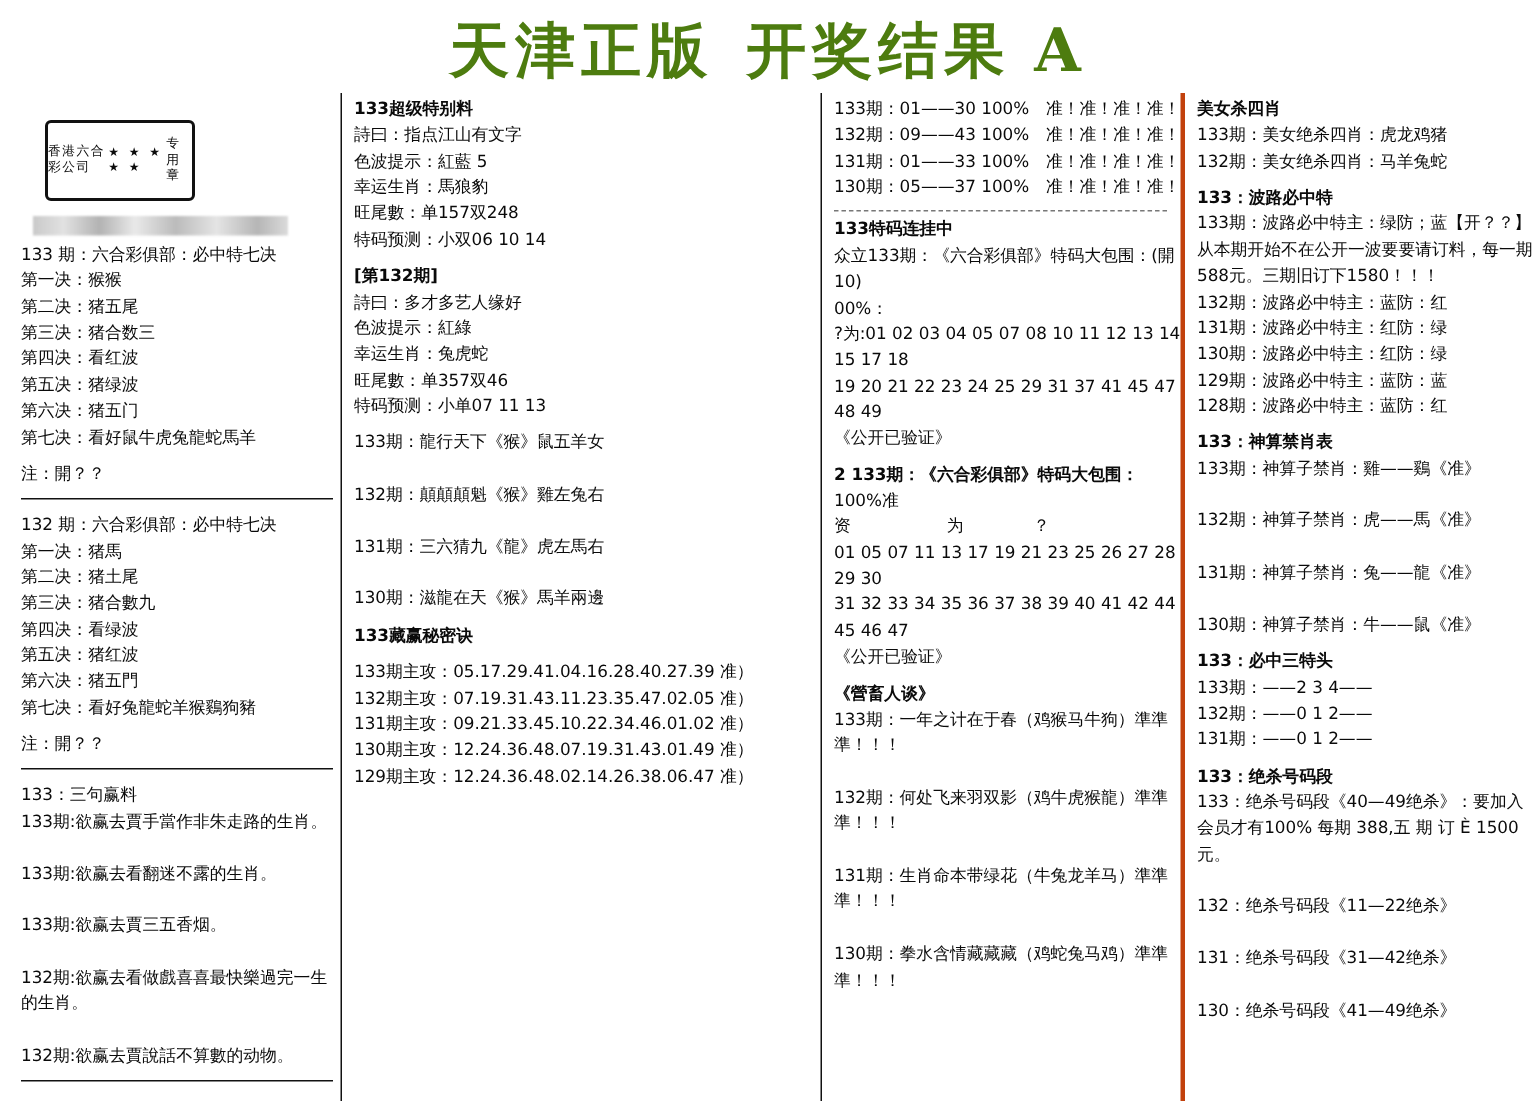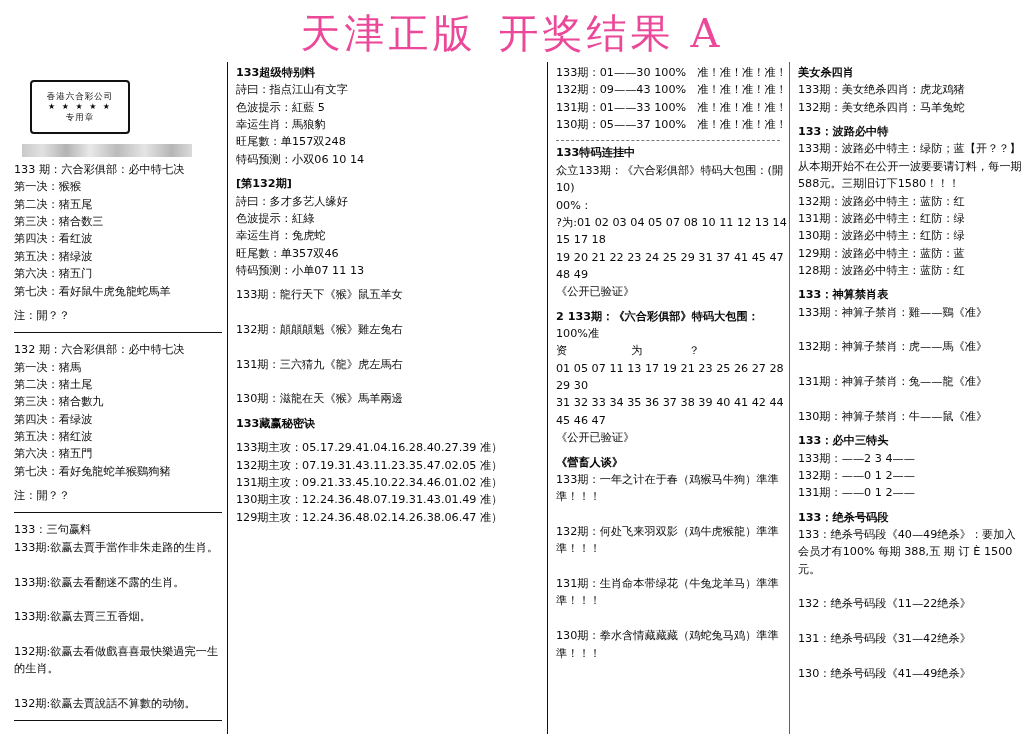--- a/index.html
+++ b/index.html
@@ -22,23 +22,23 @@
     height:62px;
     display:flex;
     align-items:center;
     justify-content:center;
     padding-top:4px;
     box-sizing:border-box;
   }
   .title{
     font-family:"DejaVu Serif","Liberation Serif",serif;
     font-size:40px;
-    font-weight:normal;
+    font-weight:bold;
     letter-spacing:4px;
-    color:#ec4899;
+    color:#4d7c0f;
     white-space:nowrap;
   }
   .title .gap{display:inline-block;width:22px;}
   .title .suffix{
     font-family:"DejaVu Serif","Liberation Serif",serif;
     font-size:40px;
     margin-left:16px;
   }
   
   .cols{
@@ -48,39 +48,39 @@
   }
   .col{
     box-sizing:border-box;
     padding:2px 0 0 8px;
     font-size:11.2px;
     line-height:1.55;
     overflow:hidden;
   }
   .col-1{width:228px;border-right:1px solid #111;padding-left:14px;}
   .col-2{width:320px;border-right:1px solid #111;}
-  .col-3{width:242px;border-right:1px solid #c2410c;}
+  .col-3{width:242px;border-right:3px solid #c2410c;}
   .col-4{width:234px;}
   .blk{margin-bottom:7px;}
   .hd{font-weight:bold;}
   .ln{white-space:pre-wrap;word-break:break-all;}
   .rule{
     border:0;border-top:1px solid #111;
     margin:8px 2px 8px 0;
     height:0;
   }
   .rule.mid{width:208px;}
   
   .seal{
     width:96px;height:50px;
     margin:16px 0 4px 16px;
     border:2px solid #111;
     border-radius:4px;
     display:flex;
-    flex-direction:column;
+    flex-direction:row;
     align-items:center;
     justify-content:center;
     font-size:8.5px;
     line-height:1.25;
     letter-spacing:1px;
   }
   .seal .stars{letter-spacing:2px;font-size:8px;}
   .blurline{
     height:13px;
     margin:10px 0 4px 8px;

